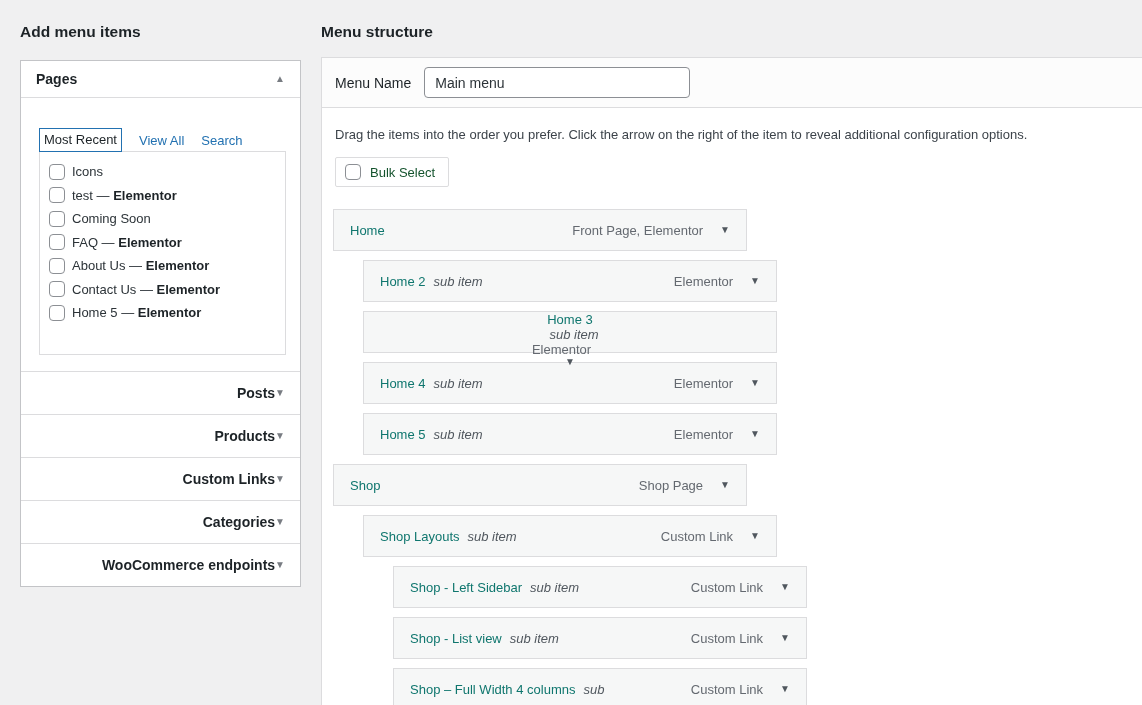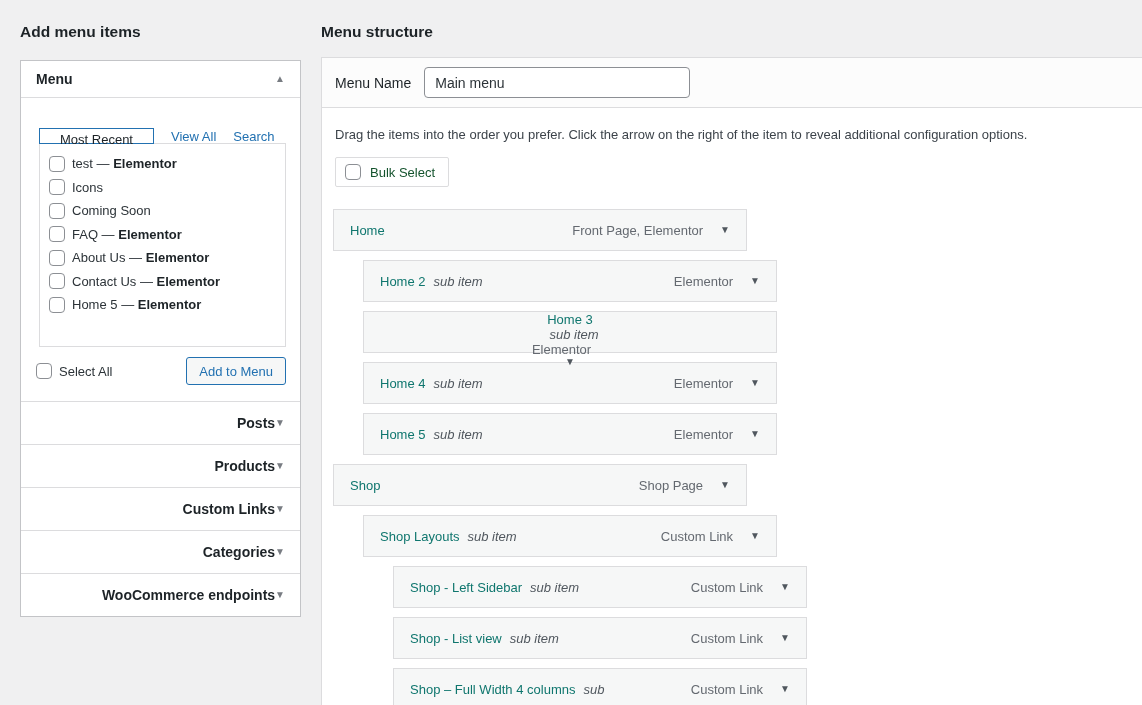--- a/index.html
+++ b/index.html
@@ -39,22 +39,22 @@
   .acc-title { font-size: 14px; font-weight: bold; color: #1d2327; }
   .arrow { color: #787c82; font-size: 10px; line-height: 1; }
 
   .pages-body { padding: 30px 14px 16px 15px; }
 
   .tabs { display: flex; align-items: center; margin-left: 3px; position: relative; z-index: 2; }
   .tab-active {
     display: inline-block;
     border: 1px solid #2271b1;
     background: #fff;
-    padding: 3px 20px;
-    height: 16px;
+    padding: 3px 4px;
+    height: 24px;
     font-size: 13px;
     color: #1d2327;
     cursor: pointer;
   }
   .tab-link {
     color: #2271b1;
     text-decoration: none;
     margin-left: 17px;
     font-size: 13px;
     cursor: pointer;
@@ -173,66 +173,59 @@
   .bar-arrow { color: #50575e; font-size: 10px; line-height: 1; cursor: pointer; }
 </style>
 </head>
 <body>
 
 <h1 class="page-title left-h">Add menu items</h1>
 <h1 class="page-title right-h">Menu structure</h1>
 
 <div class="left-card">
   <div class="acc-header">
-    <span class="acc-title">Menu</span>
+    <span class="acc-title">Pages</span>
     <span class="arrow">▲</span>
   </div>
   <div class="pages-body">
     <div class="tabs">
       <span class="tab-active">Most Recent</span>
       <a class="tab-link">View All</a>
       <a class="tab-link">Search</a>
     </div>
     <div class="page-list" id="page-list">
         <div class="page-row">
           <input type="checkbox" style="">
+          <span class="page-row-label">Icons</span>
+        </div>
+        <div class="page-row">
+          <input type="checkbox" style="">
           <span class="page-row-label">test — <strong>Elementor</strong></span>
         </div>
         <div class="page-row">
           <input type="checkbox" style="">
-          <span class="page-row-label">Icons</span>
-        </div>
-        <div class="page-row">
-          <input type="checkbox" style="">
           <span class="page-row-label">Coming Soon</span>
         </div>
         <div class="page-row">
           <input type="checkbox" style="">
           <span class="page-row-label">FAQ — <strong>Elementor</strong></span>
         </div>
         <div class="page-row">
           <input type="checkbox" style="">
           <span class="page-row-label">About Us — <strong>Elementor</strong></span>
         </div>
         <div class="page-row">
           <input type="checkbox" style="">
           <span class="page-row-label">Contact Us — <strong>Elementor</strong></span>
         </div>
         <div class="page-row">
           <input type="checkbox" style="">
           <span class="page-row-label">Home 5 — <strong>Elementor</strong></span>
         </div>
       </div>
-    <div class="select-row">
-      <label class="cb-inline">
-        <input type="checkbox" style="">
-        <span>Select All</span>
-      </label>
-      <button class="btn-secondary">Add to Menu</button>
-    </div>
   </div>
   <div id="accordion">
       <div class="acc-row">
         <span class="acc-title">Posts</span>
         <span class="arrow">▼</span>
       </div>
       <div class="acc-row">
         <span class="acc-title">Products</span>
         <span class="arrow">▼</span>
       </div>

